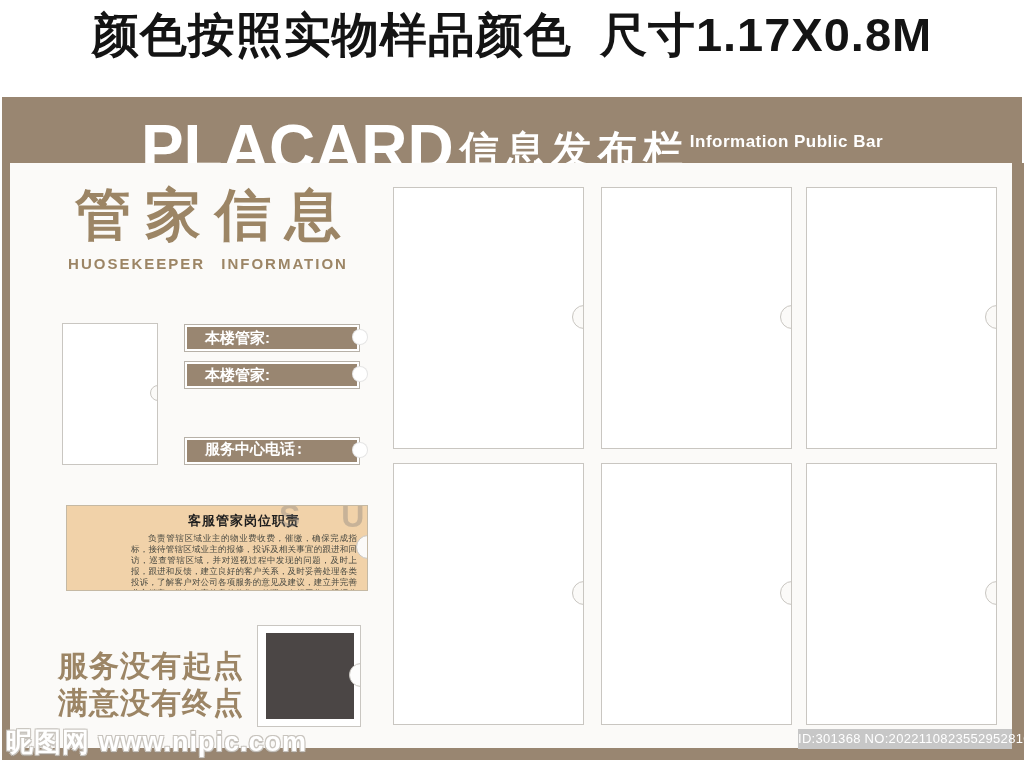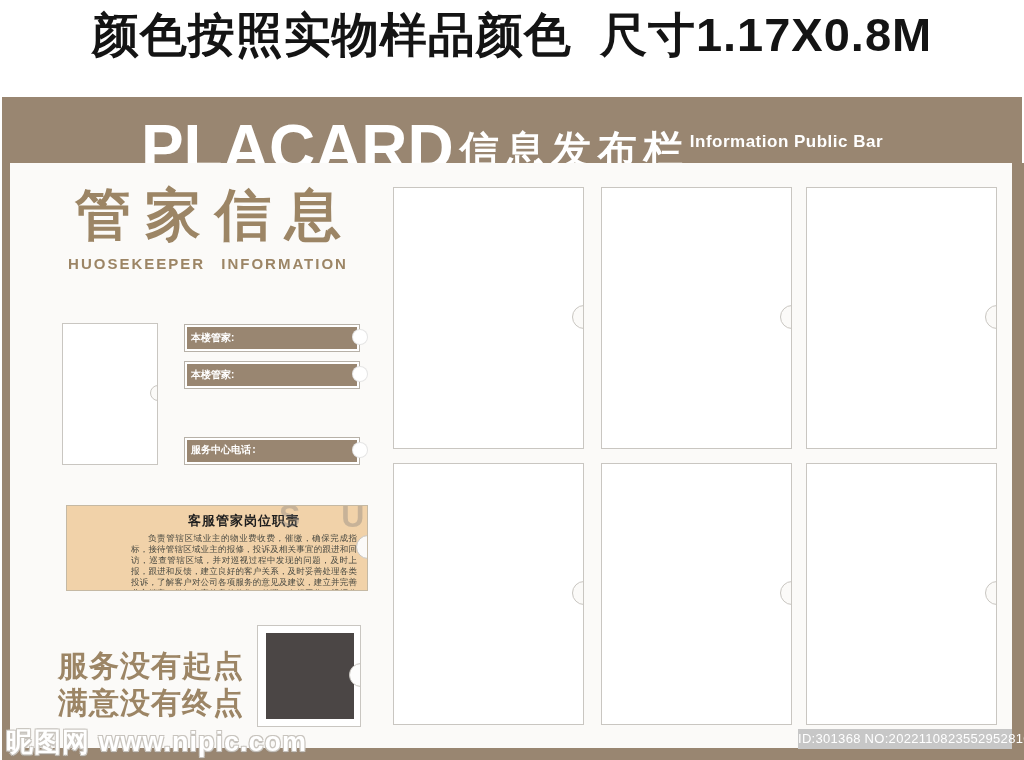--- a/index.html
+++ b/index.html
@@ -73,22 +73,22 @@
     font-size:15px; font-weight:bold; color:var(--brown-text);
     letter-spacing:2px; word-spacing:10px; white-space:nowrap;
   }
   
   .bar{
     position:absolute; left:184px; width:176px; height:28px;
     background:#fff; border:1px solid #b7b1a8; padding:2px;
   }
   .bar-fill{
     position:relative; width:100%; height:100%; background:var(--brown);
-    color:#fff; font-size:10px; font-weight:bold; line-height:22px;
-    padding-left:4px; overflow:hidden;
+    color:#fff; font-size:15px; font-weight:bold; line-height:22px;
+    padding-left:18px; overflow:hidden;
   }
   .bar-notch{
     position:absolute; right:-9px; top:50%; width:16px; height:16px; margin-top:-9px;
     border-radius:50%; background:#fff; border:1px solid rgba(0,0,0,0.10);
   }
   
   .duty-card{
     position:absolute; left:66px; top:505px; width:302px; height:86px;
     background:var(--tan); border:1px solid #c5b9a4; overflow:hidden;
   }

